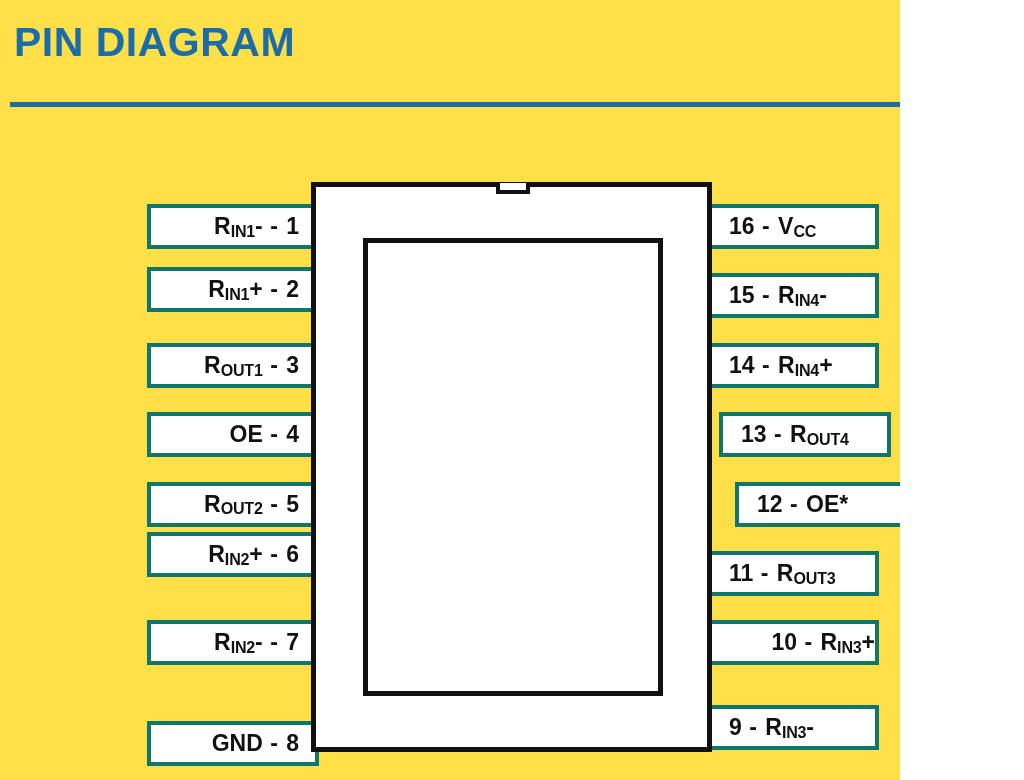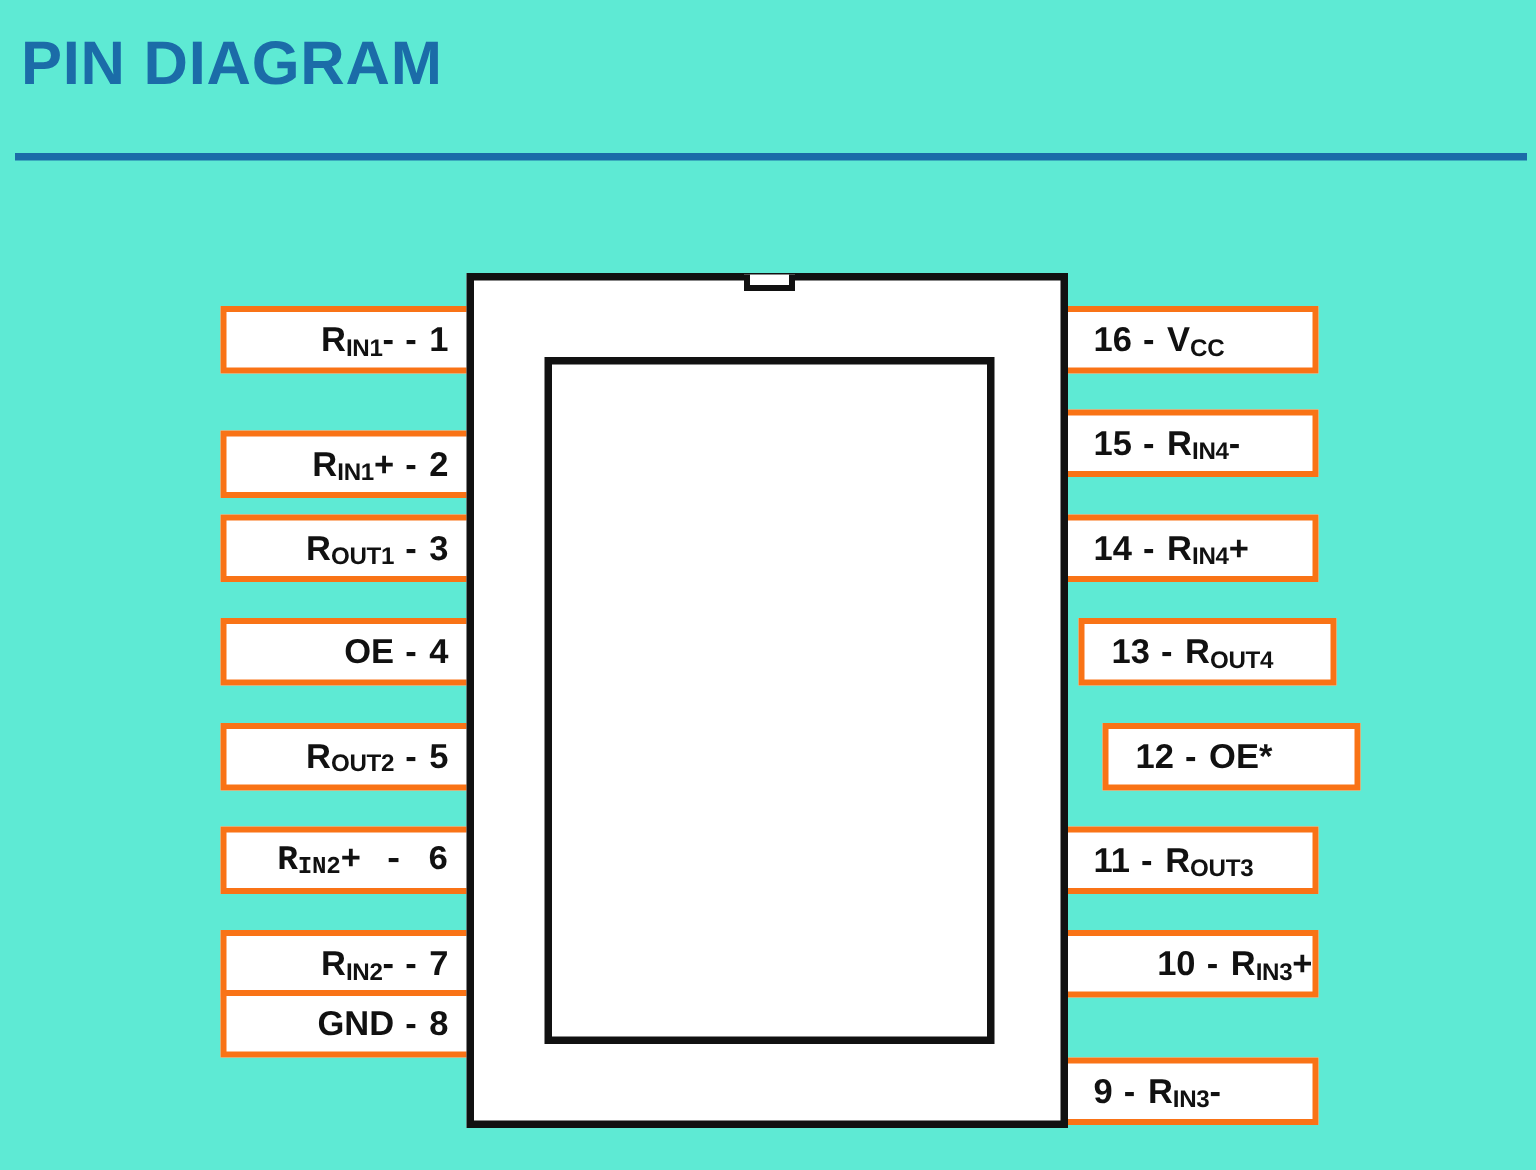--- a/index.html
+++ b/index.html
@@ -8,23 +8,23 @@
     padding: 0;
     background: #ffffff;
   }
   body {
     font-family: "Liberation Sans", sans-serif;
     -webkit-font-smoothing: antialiased;
   }
 
   #page {
     position: relative;
-    width: 1024px;
+    width: 900px;
     height: 780px;
-    background: #5eead4;
+    background: #fde047;
     overflow: hidden;
   }
 
   
   .page-title {
     position: absolute;
     left: 14px;
     top: 22px;
     font-size: 41px;
     font-weight: bold;
@@ -75,21 +75,21 @@
     border-top: none;
     box-sizing: border-box;
     background: #ffffff;
     z-index: 5;
   }
 
   
   .pin {
     position: absolute;
     height: 45px;
-    border: 4px solid #f97316;
+    border: 4px solid #0f766e;
     box-sizing: border-box;
     background: #ffffff;
     display: flex;
     align-items: center;
     z-index: 2;
   }
   .pin-left {
     left: 147px;
     width: 172px;
     justify-content: flex-end;
@@ -128,39 +128,39 @@
   <div class="title-rule"></div>
 
   <div class="chip-body"></div>
   <div class="chip-inner"></div>
   <div class="chip-notch"></div>
 
   <div id="pins-layer">
       <div class="pin pin-left" style="top: 204px;">
         <span class="pin-label"><span>R<sub>IN1</sub><span>-</span></span><span class="sep">&nbsp;-&nbsp;</span><span>1</span></span>
       </div>
-      <div class="pin pin-left" style="top: 287px;">
+      <div class="pin pin-left" style="top: 267px;">
         <span class="pin-label"><span>R<sub>IN1</sub><span>+</span></span><span class="sep">&nbsp;-&nbsp;</span><span>2</span></span>
       </div>
       <div class="pin pin-left" style="top: 342.8px;">
         <span class="pin-label"><span>R<sub>OUT1</sub></span><span class="sep">&nbsp;-&nbsp;</span><span>3</span></span>
       </div>
       <div class="pin pin-left" style="top: 412.2px;">
         <span class="pin-label"><span>OE</span><span class="sep">&nbsp;-&nbsp;</span><span>4</span></span>
       </div>
       <div class="pin pin-left" style="top: 481.6px;">
         <span class="pin-label"><span>R<sub>OUT2</sub></span><span class="sep">&nbsp;-&nbsp;</span><span>5</span></span>
       </div>
-      <div class="pin pin-left" style="top: 551px; font-family: Liberation Mono, monospace;">
+      <div class="pin pin-left" style="top: 532px;">
         <span class="pin-label"><span>R<sub>IN2</sub><span>+</span></span><span class="sep">&nbsp;-&nbsp;</span><span>6</span></span>
       </div>
       <div class="pin pin-left" style="top: 620.4px;">
         <span class="pin-label"><span>R<sub>IN2</sub><span>-</span></span><span class="sep">&nbsp;-&nbsp;</span><span>7</span></span>
       </div>
-      <div class="pin pin-left" style="top: 660px; padding-left: 22px;">
+      <div class="pin pin-left" style="top: 721px; padding-left: 22px;">
         <span class="pin-label"><span>GND</span><span class="sep">&nbsp;-&nbsp;</span><span>8</span></span>
       </div>
       <div class="pin pin-right" style="top: 204px;">
         <span class="pin-label"><span>16</span><span class="sep">&nbsp;-&nbsp;</span><span>V<sub>CC</sub></span></span>
       </div>
       <div class="pin pin-right" style="top: 273.4px;">
         <span class="pin-label"><span>15</span><span class="sep">&nbsp;-&nbsp;</span><span>R<sub>IN4</sub><span>-</span></span></span>
       </div>
       <div class="pin pin-right" style="top: 342.8px;">
         <span class="pin-label"><span>14</span><span class="sep">&nbsp;-&nbsp;</span><span>R<sub>IN4</sub><span>+</span></span></span>

